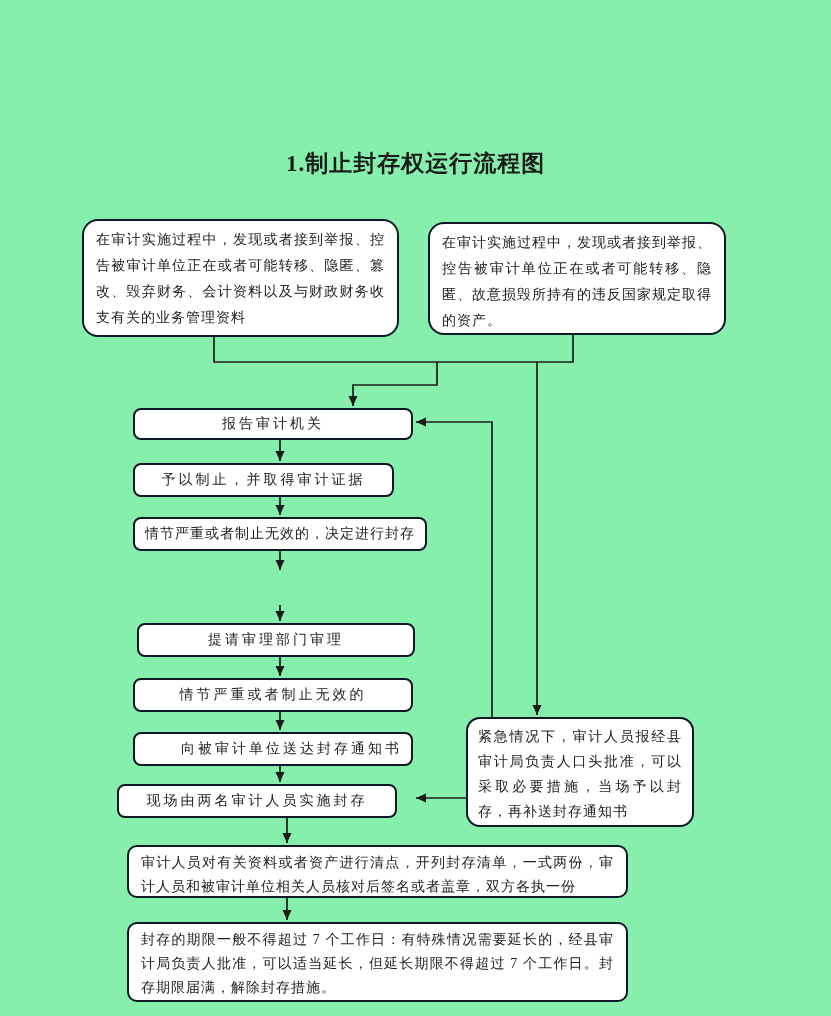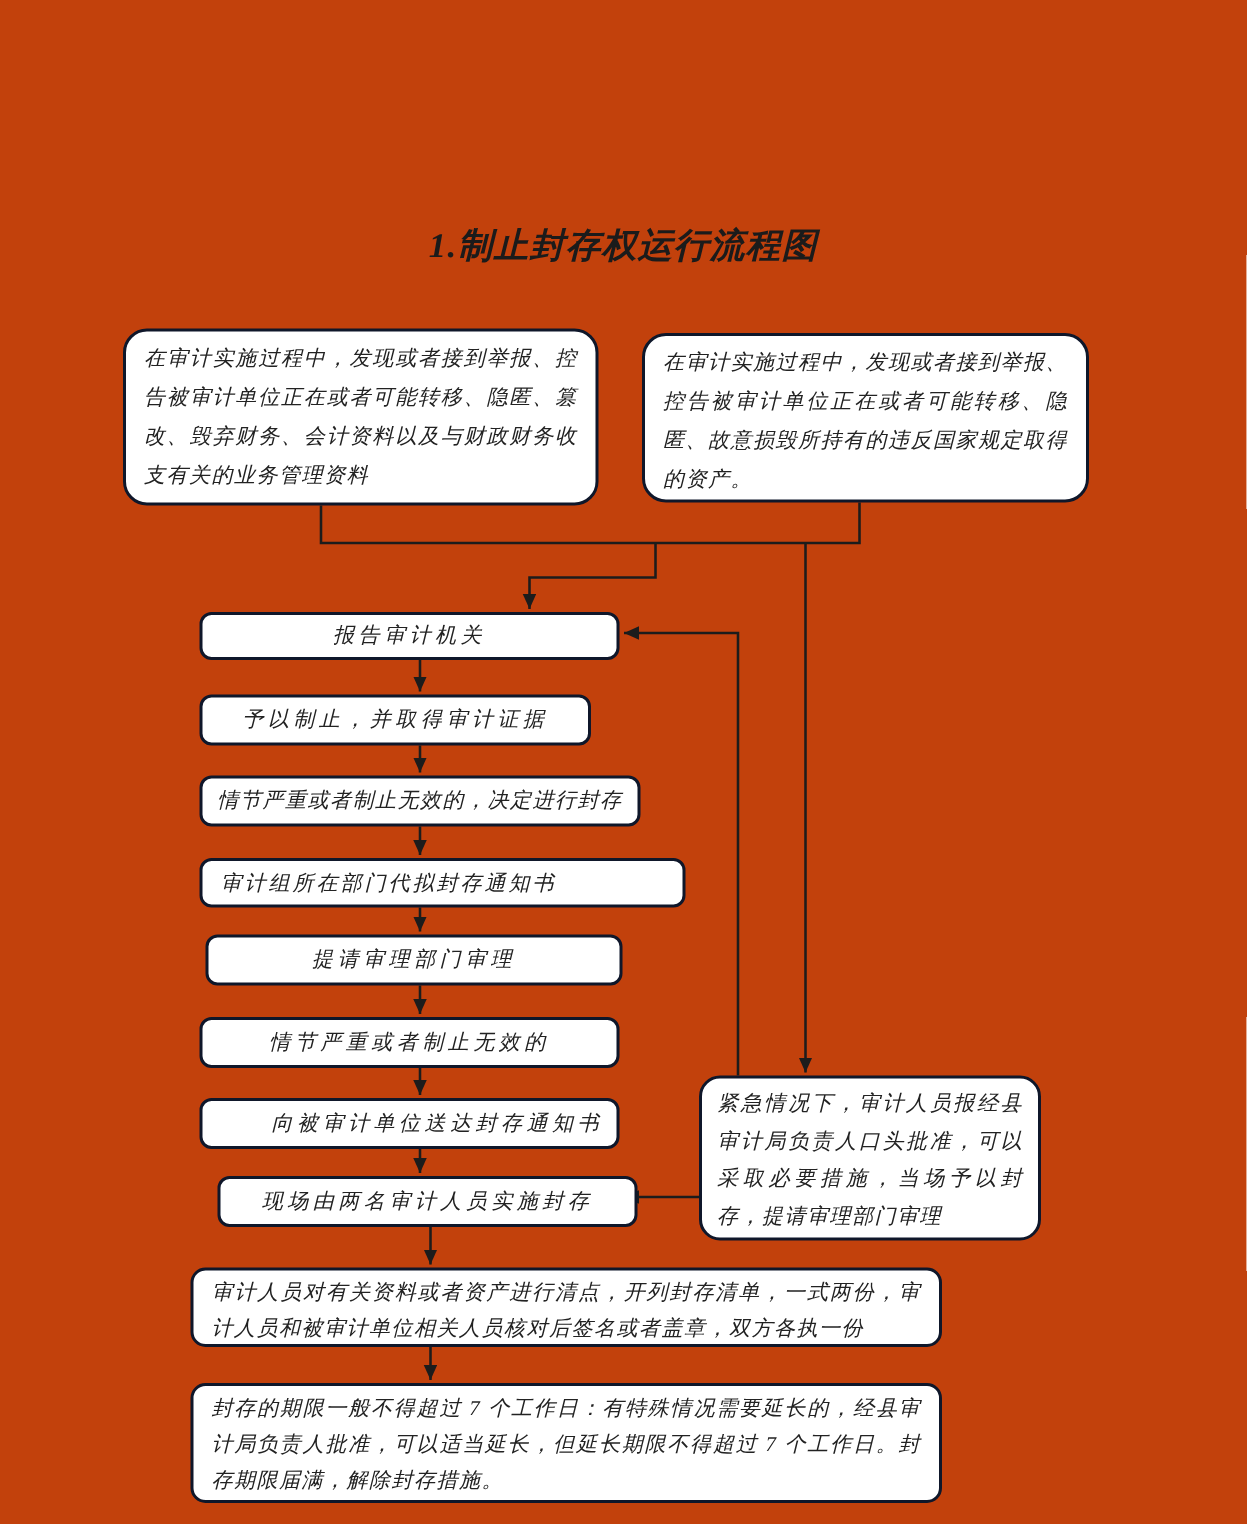--- a/index.html
+++ b/index.html
@@ -1,23 +1,22 @@
 <!DOCTYPE html>
 <html lang="zh"><head>
 <meta charset="utf-8">
 <style>
   html,body{margin:0;padding:0;background:#ffffff;}
   .page{
     position:relative;
     width:831px;height:1016px;
-    background:#c2410c;
+    background:#86efac;
     font-family:"Liberation Serif","DejaVu Serif",serif;
     color:#1b1b1b;
     overflow:hidden;
-    font-style:italic;
   }
   .title{
     position:absolute;left:0;top:148px;width:831px;
     text-align:center;
     font-size:23px;font-weight:bold;
     letter-spacing:1px;
   }
   .node{
     position:absolute;
     box-sizing:border-box;
@@ -102,42 +101,39 @@
   </div>
 
   <div class="node step" style="left:133px;top:463px;width:261px;height:34px;">
     <span>予以制止，并取得审计证据</span>
   </div>
 
   <div class="node step" style="left:133px;top:517px;width:294px;height:34px;letter-spacing:1px;">
     <span>情节严重或者制止无效的，决定进行封存</span>
   </div>
 
-  <div class="node step left" style="left:133px;top:572px;width:324px;height:33px;">
-    <span>审计组所在部门代拟封存通知书</span>
-  </div>
 
   <div class="node step" style="left:137px;top:623px;width:278px;height:34px;">
     <span>提请审理部门审理</span>
   </div>
 
   <div class="node step" style="left:133px;top:678px;width:280px;height:34px;">
     <span>情节严重或者制止无效的</span>
   </div>
 
   <div class="node step" style="left:133px;top:732px;width:280px;height:34px;padding-left:37px;">
     <span>向被审计单位送达封存通知书</span>
   </div>
 
-  <div class="node step" style="left:145px;top:784px;width:280px;height:34px;">
+  <div class="node step" style="left:117px;top:784px;width:280px;height:34px;">
     <span>现场由两名审计人员实施封存</span>
   </div>
 
   <div class="node side" style="left:466px;top:717px;width:228px;height:110px;">
-    <span>紧急情况下，审计人员报经县审计局负责人口头批准，可以采取必要措施，当场予以封存，提请审理部门审理</span>
+    <span>紧急情况下，审计人员报经县审计局负责人口头批准，可以采取必要措施，当场予以封存，再补送封存通知书</span>
   </div>
 
   <div class="node wide" style="left:127px;top:845px;width:501px;height:53px;">
     <span>审计人员对有关资料或者资产进行清点，开列封存清单，一式两份，审计人员和被审计单位相关人员核对后签名或者盖章，双方各执一份</span>
   </div>
 
   <div class="node wide" style="left:127px;top:922px;width:501px;height:80px;">
     <span>封存的期限一般不得超过 7 个工作日：有特殊情况需要延长的，经县审计局负责人批准，可以适当延长，但延长期限不得超过 7 个工作日。封存期限届满，解除封存措施。</span>
   </div>
 

